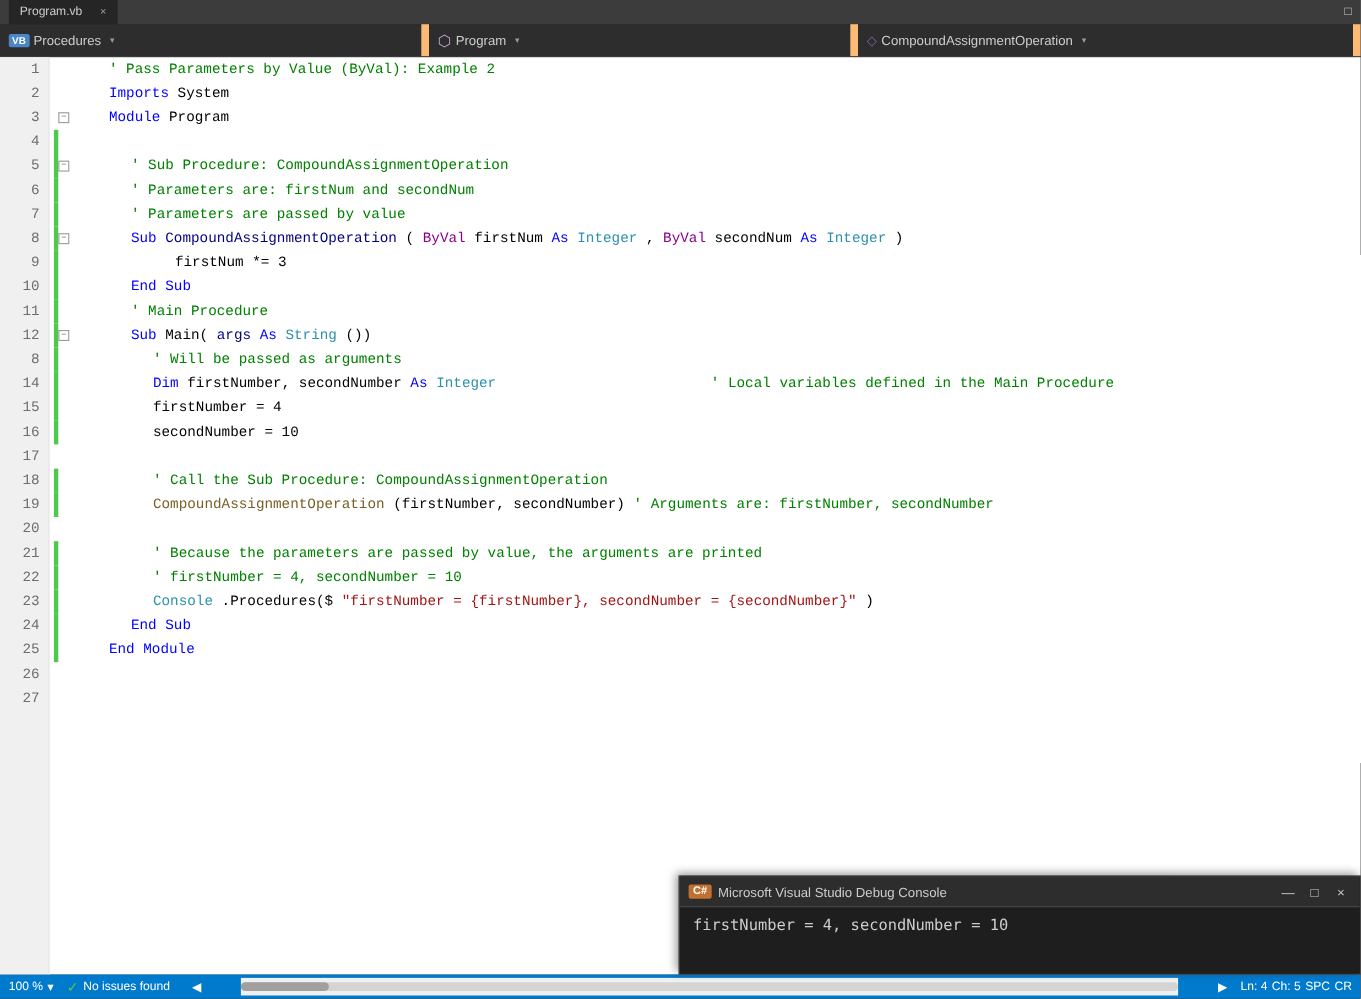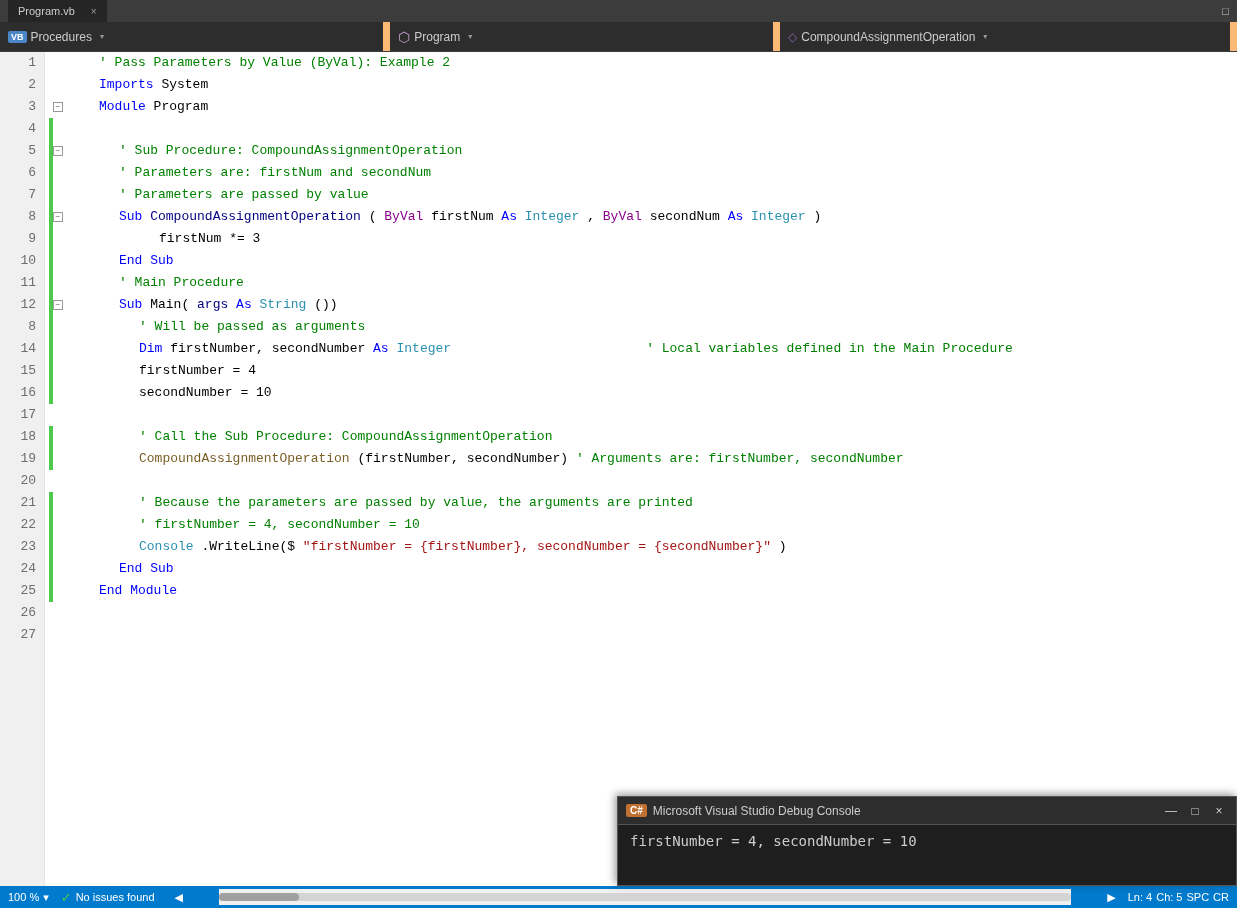--- a/index.html
+++ b/index.html
@@ -524,21 +524,21 @@
           <span class="comment">' firstNumber = 4, secondNumber = 10</span>
         </span>
       </div>
 
       <div class="code-line">
         <div class="line-gutter">
           <span style="width:4px;background:#4ec94e;display:inline-block;height:22px;"></span>
         </div>
         <span style="padding-left:40px;">
           <span class="kw-teal">Console</span>
-          <span class="plain">.WriteLine($</span>
+          <span class="plain">.Procedures($</span>
           <span class="string">"firstNumber = {firstNumber}, secondNumber = {secondNumber}"</span>
           <span class="plain">)</span>
         </span>
       </div>
 
       <div class="code-line">
         <div class="line-gutter">
           <span style="width:4px;background:#4ec94e;display:inline-block;height:22px;"></span>
         </div>
         <span style="padding-left:20px;">

